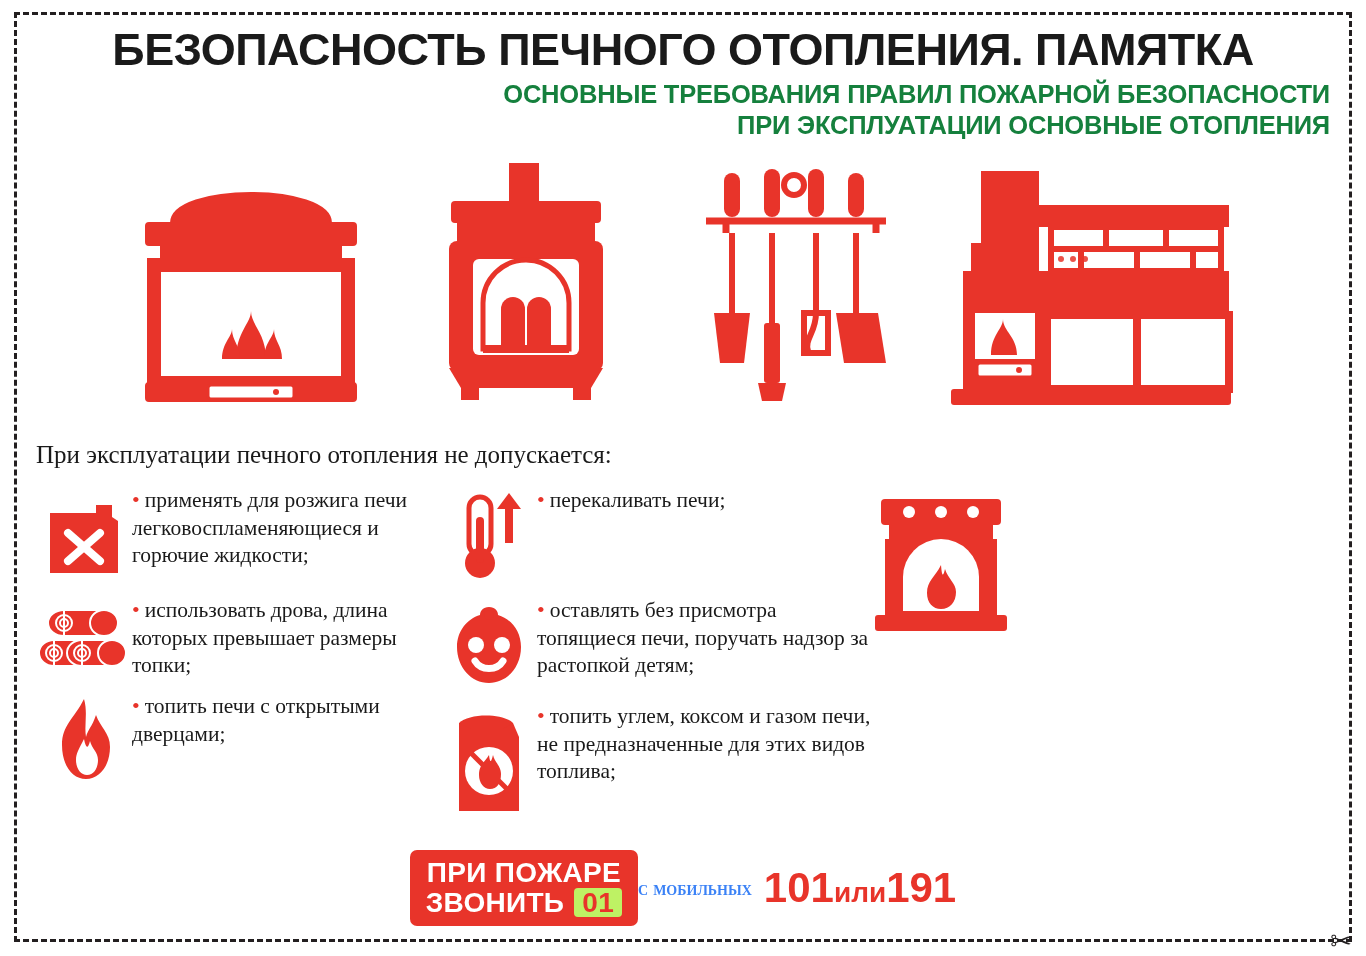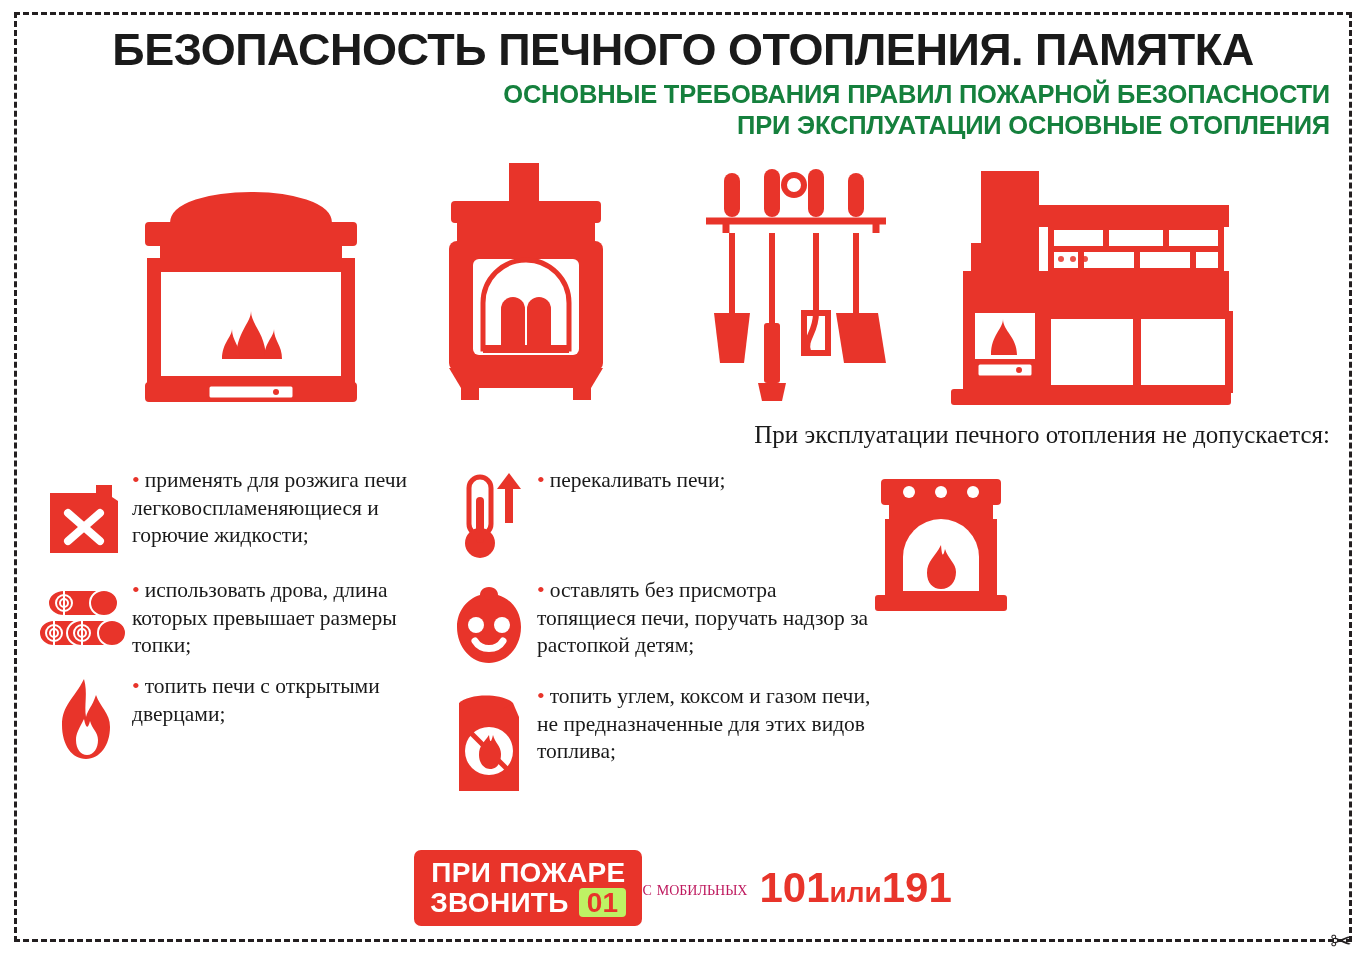--- a/index.html
+++ b/index.html
@@ -79,24 +79,24 @@
     height: 250px;
     margin-top: 22px;
   }
   .illu {
     position: absolute;
     top: 0;
   }
 
   
   .intro {
-    text-align: right;
+    text-align: left;
     font-size: 25px;
     color: #1a1a1a;
-    margin-top: 8px;
+    margin-top: 28px;
     font-family: "Liberation Serif", serif;
   }
 
   
   .columns {
     display: flex;
     margin-top: 18px;
     align-items: flex-start;
   }
   .col-left { width: 405px; }
@@ -179,23 +179,24 @@
     background: #bef264;
     color: #e8342a;
     border-radius: 4px;
     padding: 0 8px;
     font-size: 28px;
     font-weight: bold;
   }
   .mobile-label {
     font-family: "Liberation Serif", serif;
     font-size: 20px;
-    color: #be185d;
+    color: #3b82f6;
     margin-right: 12px;
     white-space: nowrap;
+    font-weight: bold;
   }
   .mobile-label .small-caps { font-variant: small-caps; }
   .mobile-nums {
     font-weight: bold;
     font-size: 42px;
     color: #e8342a;
     white-space: nowrap;
     font-family: "Liberation Sans", sans-serif;
   }
   .mobile-nums .ili {

